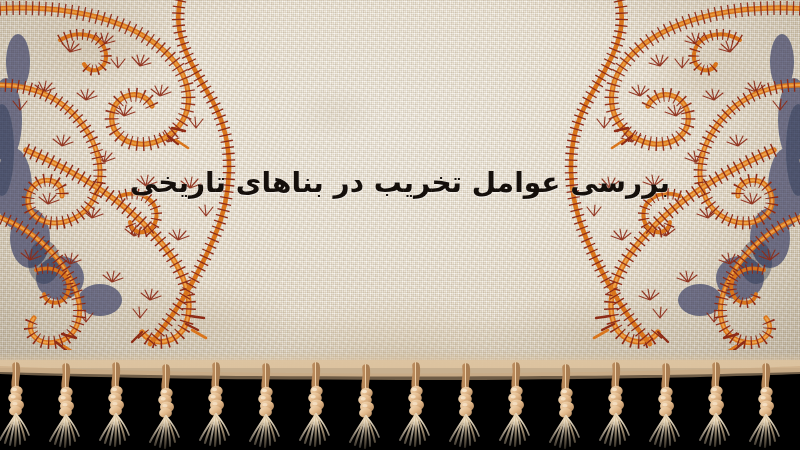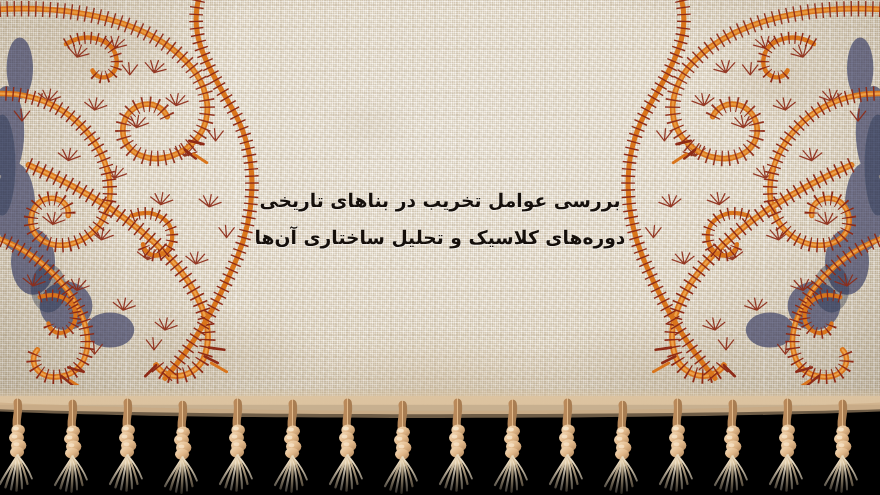--- a/index.html
+++ b/index.html
@@ -96,21 +96,21 @@
   
   .title-block{
     position:absolute;left:0;right:0;top:166px;
     text-align:center;
     direction:rtl;
     pointer-events:none;
   }
   .title-line{
     display:block;
     color:#150f0b;
-    font-size:17px;
+    font-size:28px;
     font-weight:700;
     line-height:34px;
     letter-spacing:0px;
     text-shadow:0 1px 0 rgba(255,255,255,.45), 0 0 2px rgba(255,252,244,.5);
     white-space:nowrap;
   }
 </style>
 </head>
 <body>
 
@@ -331,21 +331,20 @@
       </svg>
     </div>
 
     <div class="hem">
       <div class="hem-fuzz"></div>
     </div>
   </div>
 
   <div class="title-block">
     <span class="title-line">بررسی عوامل تخریب در بناهای تاریخی</span>
-    <span class="title-line">دوره‌های کلاسیک و تحلیل ساختاری آن‌ها</span>
   </div>
 
   <svg class="fringe" viewBox="0 0 800 90">
     <defs>
       <linearGradient id="cordG" x1="0" y1="0" x2="1" y2="0">
         <stop offset="0%" stop-color="#b9895a"></stop>
         <stop offset="35%" stop-color="#f2d6ae"></stop>
         <stop offset="65%" stop-color="#e0b584"></stop>
         <stop offset="100%" stop-color="#a87d52"></stop>
       </linearGradient>

